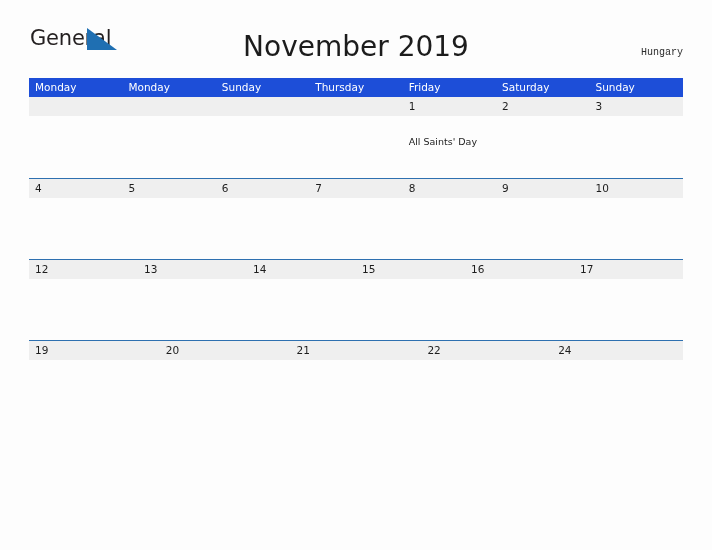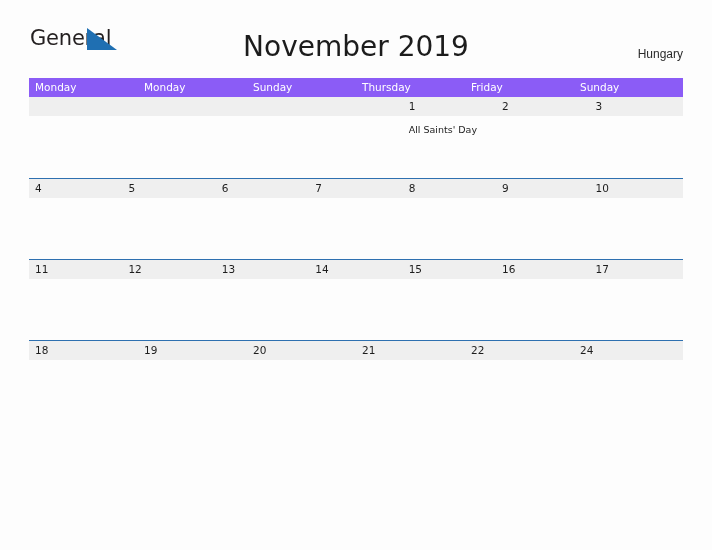--- a/index.html
+++ b/index.html
@@ -76,38 +76,38 @@
     font-weight: 400;
     color: #1c1c1c;
     font-family: "DejaVu Sans", sans-serif;
     letter-spacing: 0px;
   }
 
   .country {
     position: absolute;
     right: 29px;
     top: 47px;
-    font-size: 12px;
+    font-size: 10px;
     color: #2b2b2b;
-    font-family: Liberation Sans, sans-serif;
+    font-family: Liberation Mono, monospace;
   }
 
   
   .calendar {
     position: absolute;
     left: 29px;
     top: 78px;
     width: 654px;
   }
 
   .weekday-header {
     display: flex;
     width: 654px;
     height: 19px;
-    background: #8b5cf6;
+    background: #1d4ed8;
   }
   .weekday-cell {
     flex: 1 1 0;
     color: #ffffff;
     font-size: 10.5px;
     line-height: 19px;
     padding-left: 6px;
     box-sizing: border-box;
     font-family: "DejaVu Sans", sans-serif;
     overflow: hidden;
@@ -154,21 +154,21 @@
     line-height: 19px;
     color: #1d1d1d;
     font-family: "DejaVu Sans", sans-serif;
     display: block;
     height: 19px;
   }
   .day-event {
     position: relative;
     z-index: 2;
     display: block;
-    margin-top: 8px;
+    margin-top: 20px;
     font-size: 9.5px;
     line-height: 12px;
     color: #1d1d1d;
     font-family: "DejaVu Sans", sans-serif;
     white-space: nowrap;
   }
   .day-cell.empty .day-number {
     visibility: hidden;
   }
 </style>
@@ -196,20 +196,21 @@
   </div>
 
   <div class="calendar">
 
     <div class="weekday-header">
       <div class="weekday-cell">Monday</div>
       <div class="weekday-cell">Monday</div>
       <div class="weekday-cell">Sunday</div>
       <div class="weekday-cell">Thursday</div>
       <div class="weekday-cell">Friday</div>
+      <div class="weekday-cell">Saturday</div>
       <div class="weekday-cell">Sunday</div>
     </div>
 
     <div class="week-row first">
       <div class="date-band"></div>
       <div class="day-cells">
         <div class="day-cell empty">
           <span class="day-number"></span>
         </div>
         <div class="day-cell empty">
@@ -258,23 +259,20 @@
         <div class="day-cell">
           <span class="day-number">10</span>
         </div>
       </div>
     </div>
 
     <div class="week-row">
       <div class="date-band"></div>
       <div class="day-cells">
         <div class="day-cell">
-          <span class="day-number">11</span>
-        </div>
-        <div class="day-cell">
           <span class="day-number">12</span>
         </div>
         <div class="day-cell">
           <span class="day-number">13</span>
         </div>
         <div class="day-cell">
           <span class="day-number">14</span>
         </div>
         <div class="day-cell">
           <span class="day-number">15</span>
@@ -285,23 +283,20 @@
         <div class="day-cell">
           <span class="day-number">17</span>
         </div>
       </div>
     </div>
 
     <div class="week-row">
       <div class="date-band"></div>
       <div class="day-cells">
         <div class="day-cell">
-          <span class="day-number">18</span>
-        </div>
-        <div class="day-cell">
           <span class="day-number">19</span>
         </div>
         <div class="day-cell">
           <span class="day-number">20</span>
         </div>
         <div class="day-cell">
           <span class="day-number">21</span>
         </div>
         <div class="day-cell">
           <span class="day-number">22</span>

